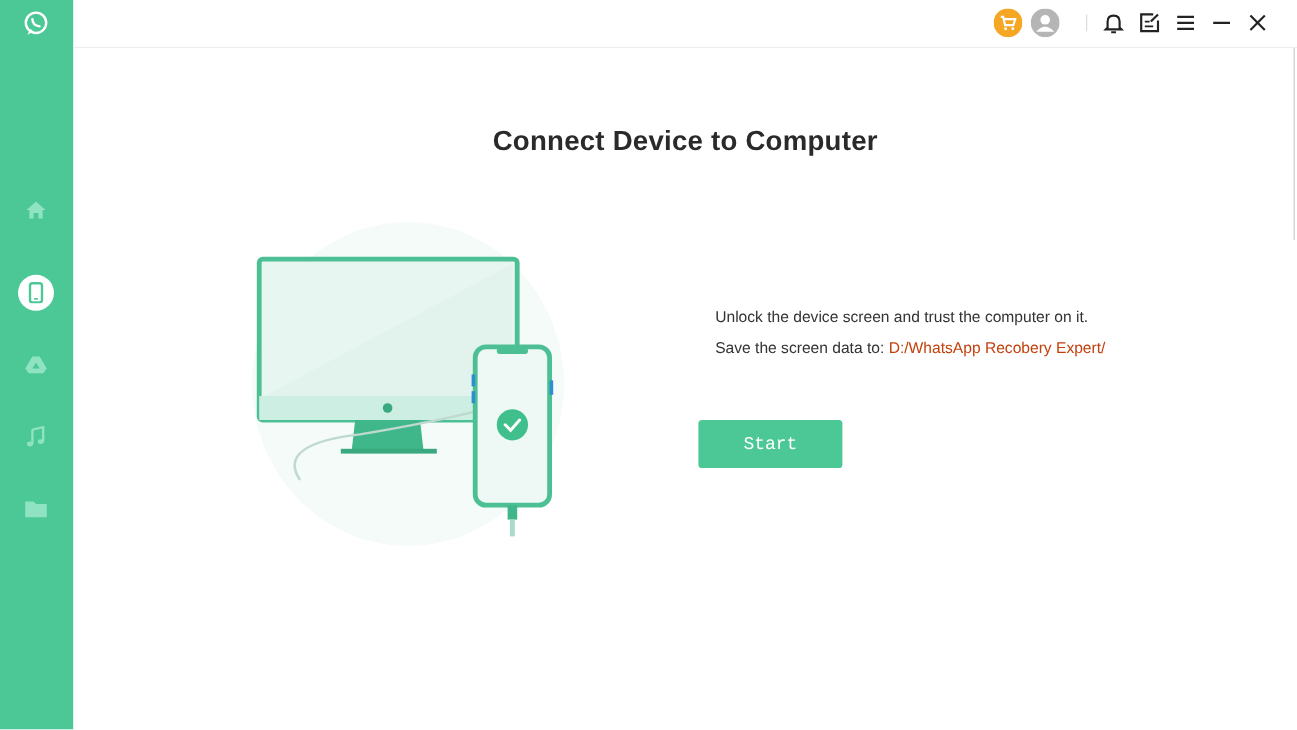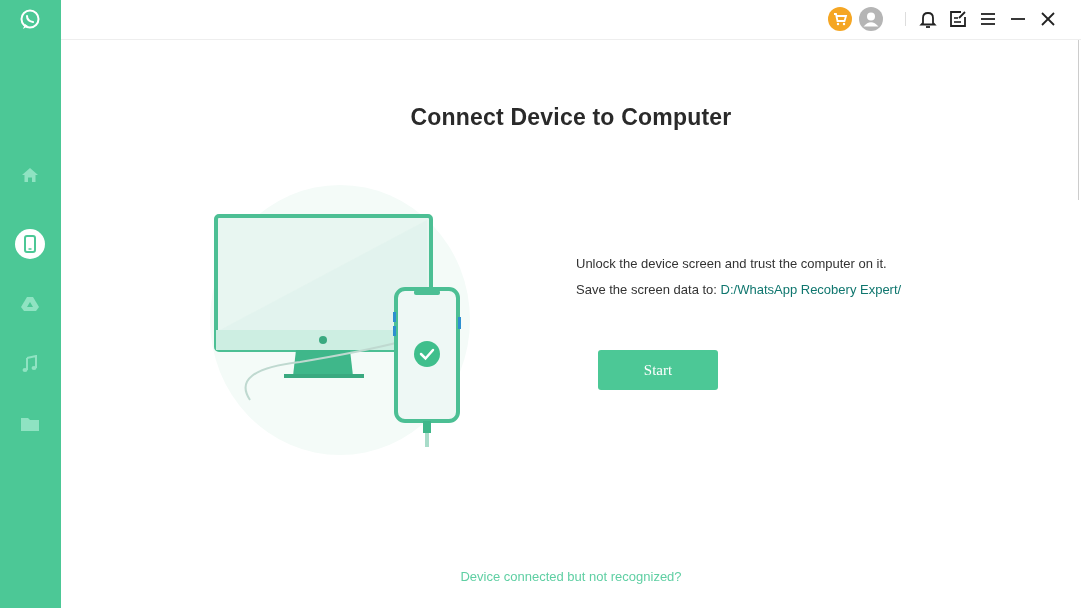--- a/index.html
+++ b/index.html
@@ -12,23 +12,23 @@
   .nav-item.active { background: #fff; border-radius: 50%; }
   .topbar { position: absolute; left: 61px; top: 0; right: 0; height: 40px; border-bottom: 1px solid #eee; }
   .tb-icon { position: absolute; top: 7px; width: 24px; height: 24px; display: flex; align-items: center; justify-content: center; cursor: pointer; }
   .divider { position: absolute; left: 905px; top: 12px; width: 1px; height: 14px; background: #ddd; }
   .title { position: absolute; left: 61px; right: 0; top: 104px; text-align: center; font-size: 23px; font-weight: bold; color: #2a2a2a; letter-spacing: 0.2px; }
   .illus { position: absolute; left: 190px; top: 180px; width: 290px; height: 280px; }
   .device-row { position: absolute; left: 186px; top: 465px; width: 276px; height: 28px; }
   .device-row .bg { position: absolute; left: 24px; top: 0; width: 252px; height: 28px; background: #f3fbf8; }
   .device-row .dot { position: absolute; left: 8px; top: 11px; width: 6px; height: 6px; border-radius: 50%; background: #4cc896; }
   .device-row .name { position: absolute; left: 33px; top: 7px; font-size: 13px; color: #333; }
-  .info { position: absolute; left: 576px; font-size: 13px; color: #333; }
-  .info .link { color: #0f766e; cursor: pointer; }
-  .start-btn { position: absolute; left: 582px; top: 350px; width: 120px; height: 40px; background: #4cc896; color: #fff; border: none; border-radius: 3px; font-size: 15px; font-family: Liberation Serif, serif; cursor: pointer; margin-left: 16px; }
+  .info { position: absolute; left: 596px; font-size: 13px; color: #333; }
+  .info .link { color: #c2410c; cursor: pointer; }
+  .start-btn { position: absolute; left: 582px; top: 350px; width: 120px; height: 40px; background: #4cc896; color: #fff; border: none; border-radius: 3px; font-size: 15px; font-family: Liberation Mono, monospace; cursor: pointer; }
   .help-link { position: absolute; left: 61px; right: 0; top: 569px; text-align: center; font-size: 13px; color: #5fcfa3; cursor: pointer; }
   .scrollbar { position: absolute; right: 0; top: 40px; width: 3px; height: 160px; border-left: 1px solid #ccc; }
 </style>
 </head>
 <body>
 
 <div class="app">
 
   <div class="sidebar">
     <svg class="logo" viewBox="0 0 26 24">
@@ -143,16 +143,15 @@
   </svg>
 
 
   <div class="info" style="top:256px">Unlock the device screen and trust the computer on it.</div>
   <div class="info" style="top:282px">
     <span>Save the screen data to: </span><span class="link">D:/WhatsApp Recobery Expert/</span>
   </div>
 
   <button class="start-btn">Start</button>
 
-  <div class="help-link">Device connected but not recognized?</div>
 
   <div class="scrollbar"></div>
 </div>
 
 </body></html>

